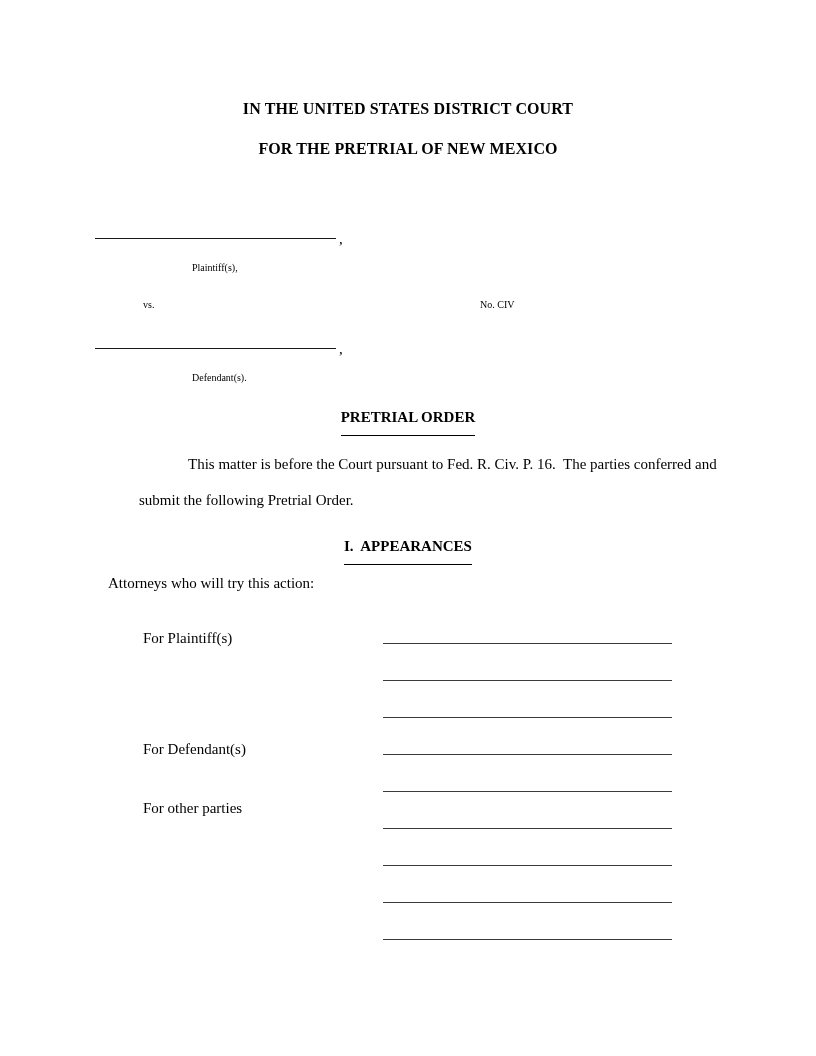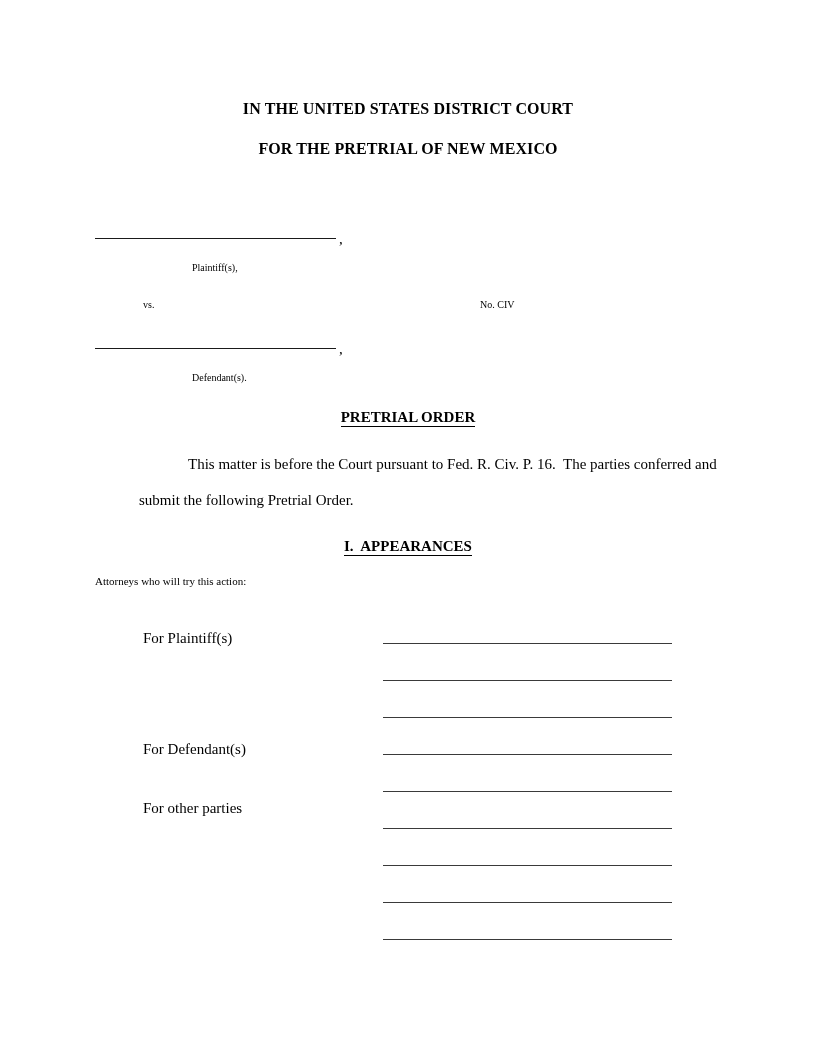--- a/index.html
+++ b/index.html
@@ -64,21 +64,21 @@
   .section-heading {
     position: absolute;
     left: 0;
     width: 816px;
     text-align: center;
     font-weight: bold;
     font-size: 15px;
   }
   .section-heading span {
     border-bottom: 1.6px solid #000000;
-    padding-bottom: 1px;
+    padding-bottom: 10px;
     white-space: pre;
   }
   .heading-pretrial { top: 409px; }
   .heading-appearances { top: 538px; }
 
   
   .body-paragraph {
     position: absolute;
     left: 95px;
     top: 446px;
@@ -86,23 +86,23 @@
     font-size: 15px;
     line-height: 36px;
     text-indent: 49px;
     text-align: left;
     white-space: pre-wrap;
     margin-left: 44px;
   }
 
   .intro-line {
     position: absolute;
-    left: 95px;
+    left: 108px;
     top: 575px;
-    font-size: 11px;
+    font-size: 15px;
     white-space: nowrap;
   }
 
   
   .appearance-label {
     position: absolute;
     left: 143px;
     font-size: 15px;
     white-space: nowrap;
     text-align: right;

